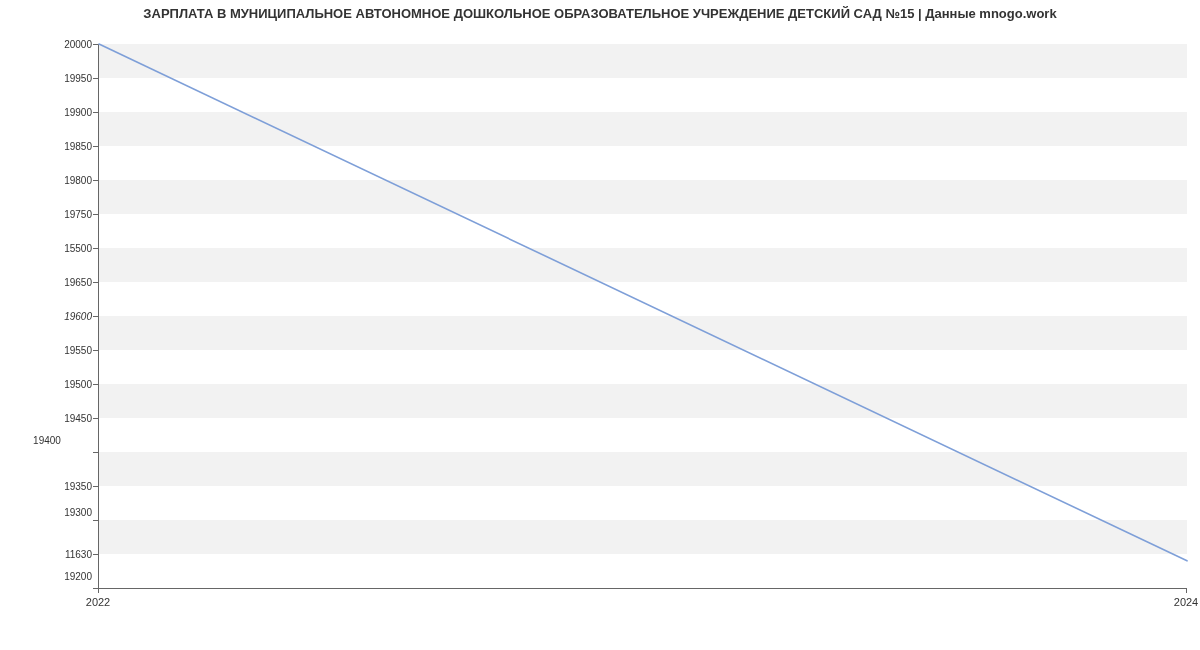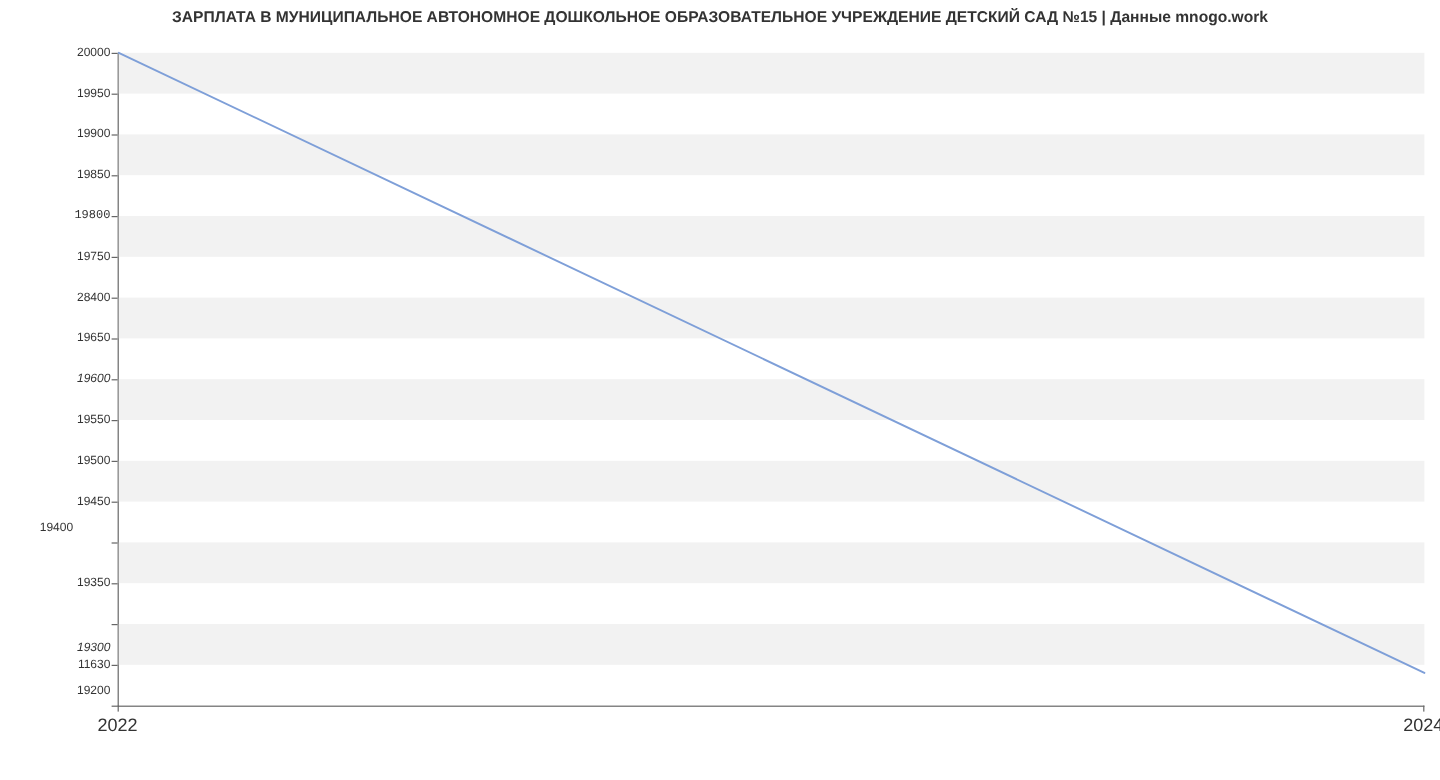--- a/index.html
+++ b/index.html
@@ -54,21 +54,21 @@
   .y-tick-mark {
     position: absolute;
     left: 93px;
     width: 5px;
     height: 1px;
     background: #666666;
   }
   .x-tick-label {
     position: absolute;
     top: 596px;
-    font-size: 15px;
+    font-size: 11px;
     color: #333333;
     transform: translateX(-50%);
   }
   .x-tick-mark {
     position: absolute;
     top: 588px;
     width: 1px;
     height: 5px;
     background: #666666;
   }
@@ -85,41 +85,41 @@
 <body>
 
 <div class="chart-wrap">
   <div class="chart-title">ЗАРПЛАТА В МУНИЦИПАЛЬНОЕ АВТОНОМНОЕ ДОШКОЛЬНОЕ ОБРАЗОВАТЕЛЬНОЕ УЧРЕЖДЕНИЕ ДЕТСКИЙ САД №15 | Данные mnogo.work</div>
 
   <div id="y-axis-layer">
       <div class="y-tick-label" style="top: 576px;">19200</div>
       <div class="y-tick-mark" style="top: 588px;"></div>
       <div class="y-tick-label" style="top: 554px;">11630</div>
       <div class="y-tick-mark" style="top: 554px;"></div>
-      <div class="y-tick-label" style="top: 540px; font-style: italic;">19300</div>
+      <div class="y-tick-label" style="top: 512px;">19300</div>
       <div class="y-tick-mark" style="top: 520px;"></div>
       <div class="y-tick-label" style="top: 486px;">19350</div>
       <div class="y-tick-mark" style="top: 486px;"></div>
       <div class="y-tick-label" style="top: 440px; text-align: center;">19400</div>
       <div class="y-tick-mark" style="top: 452px;"></div>
       <div class="y-tick-label" style="top: 418px;">19450</div>
       <div class="y-tick-mark" style="top: 418px;"></div>
       <div class="y-tick-label" style="top: 384px;">19500</div>
       <div class="y-tick-mark" style="top: 384px;"></div>
       <div class="y-tick-label" style="top: 350px;">19550</div>
       <div class="y-tick-mark" style="top: 350px;"></div>
       <div class="y-tick-label" style="top: 316px; font-style: italic;">19600</div>
       <div class="y-tick-mark" style="top: 316px;"></div>
       <div class="y-tick-label" style="top: 282px;">19650</div>
       <div class="y-tick-mark" style="top: 282px;"></div>
-      <div class="y-tick-label" style="top: 248px;">28400</div>
+      <div class="y-tick-label" style="top: 248px;">15500</div>
       <div class="y-tick-mark" style="top: 248px;"></div>
       <div class="y-tick-label" style="top: 214px;">19750</div>
       <div class="y-tick-mark" style="top: 214px;"></div>
-      <div class="y-tick-label" style="top: 180px; font-family: Liberation Mono, monospace;">19800</div>
+      <div class="y-tick-label" style="top: 180px;">19800</div>
       <div class="y-tick-mark" style="top: 180px;"></div>
       <div class="y-tick-label" style="top: 146px;">19850</div>
       <div class="y-tick-mark" style="top: 146px;"></div>
       <div class="y-tick-label" style="top: 112px;">19900</div>
       <div class="y-tick-mark" style="top: 112px;"></div>
       <div class="y-tick-label" style="top: 78px;">19950</div>
       <div class="y-tick-mark" style="top: 78px;"></div>
       <div class="y-tick-label" style="top: 44px;">20000</div>
       <div class="y-tick-mark" style="top: 44px;"></div>
     </div>

